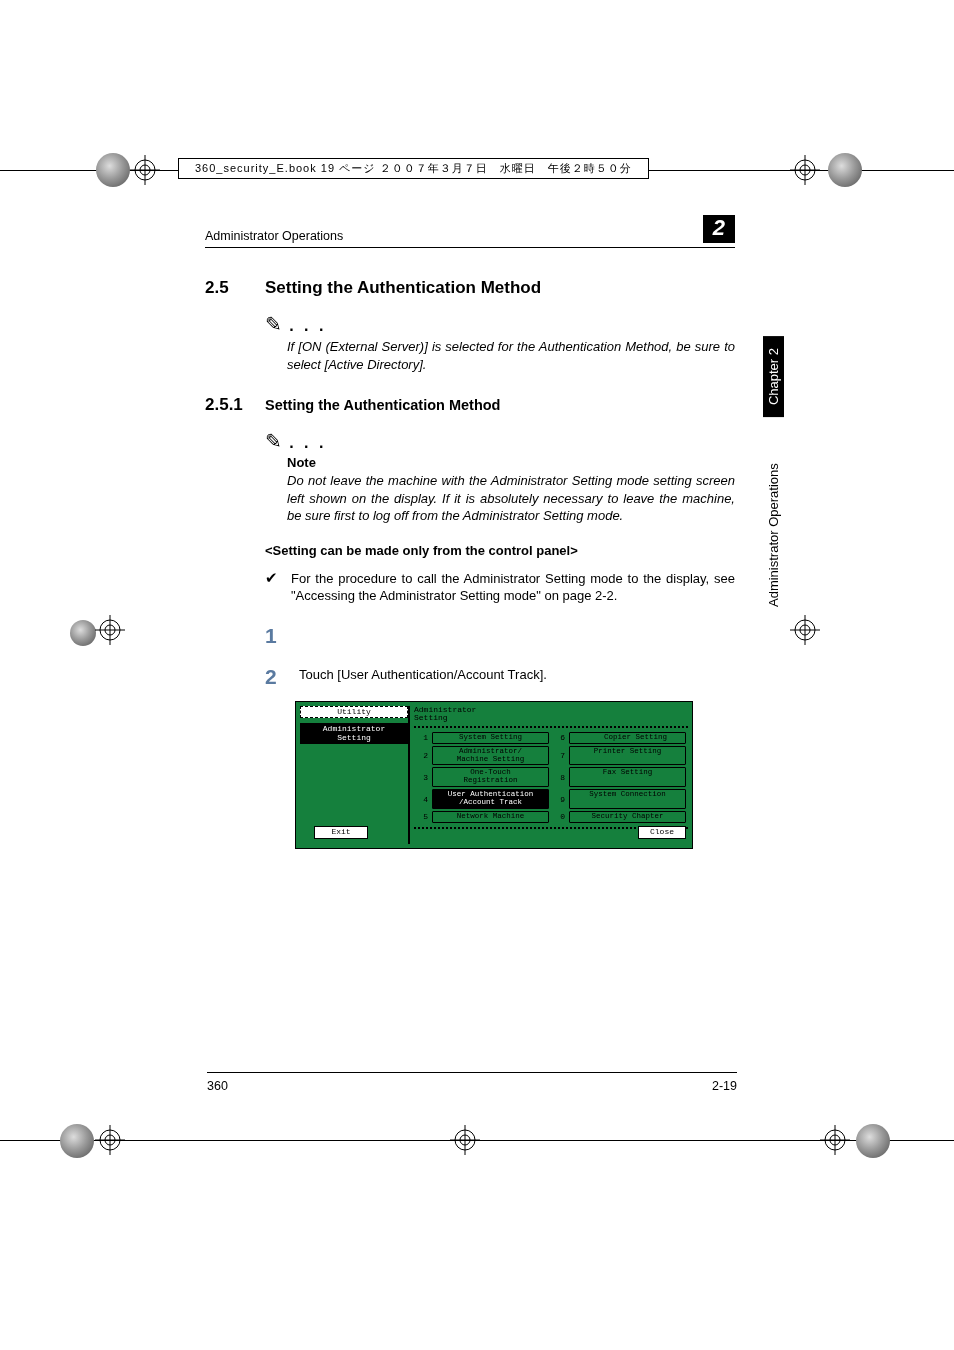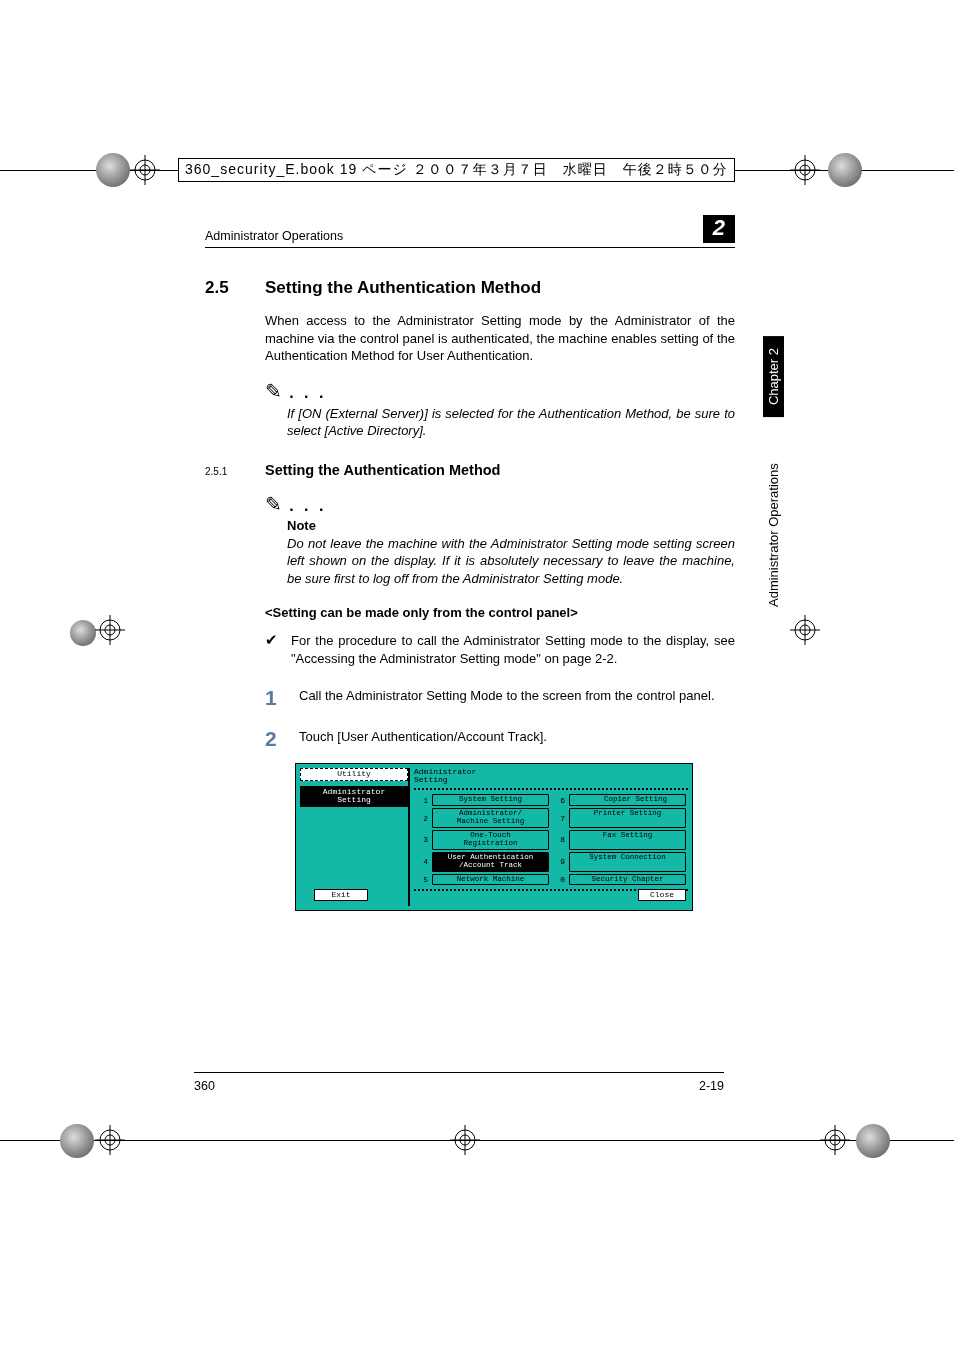--- a/index.html
+++ b/index.html
@@ -11,22 +11,22 @@
     font-family: Arial, Helvetica, sans-serif;
     color: #000;
   }
   .thin-line-h { position: absolute; left: 0; right: 0; border-top: 0.5px solid #000; }
   .grey-ball { position: absolute; width: 34px; height: 34px; border-radius: 50%; background: radial-gradient(circle at 40% 38%, #ddd 0%, #999 45%, #555 95%); }
   .grey-ball.small { width: 26px; height: 26px; }
 
   .print-header {
     position: absolute;
     top: 158px; left: 178px;
-    font-size: 14px;
-    padding: 2px 6px;
+    font-size: 11px;
+    padding: 2px 16px;
     border: 0.5px solid #000;
     background: #fff;
     letter-spacing: 1px;
   }
 
   .page {
     position: absolute;
     top: 215px;
     left: 205px;
     width: 530px;
@@ -41,21 +41,21 @@
     background: #000; color: #fff;
     font-size: 22px; font-weight: bold; font-style: italic;
     padding: 2px 10px 4px;
     line-height: 1;
   }
 
   .sec-row { display: flex; align-items: baseline; margin-top: 30px; }
   .sec-num { width: 60px; font-size: 17px; font-weight: bold; }
   .sec-title { font-size: 17px; font-weight: bold; }
   .subsec-row { display: flex; align-items: baseline; margin-top: 22px; }
-  .subsec-num { width: 60px; font-size: 10px; font-weight: normal; }
+  .subsec-num { width: 60px; font-size: 17px; font-weight: bold; }
   .subsec-title { font-size: 14.5px; font-weight: bold; }
 
   .body-col { margin-left: 60px; }
   .para { font-size: 13px; line-height: 1.35; margin-top: 12px; text-align: justify; }
   .para.first { margin-top: 14px; }
 
   .callout { margin-left: 60px; margin-top: 14px; }
   .callout-icon { font-size: 20px; }
   .callout-dots { letter-spacing: 3px; font-weight: bold; }
   .callout-title { margin-left: 22px; font-size: 13px; font-weight: bold; margin-top: 2px; }
@@ -74,21 +74,21 @@
   
   .panel-fig {
     margin-left: 90px;
     margin-top: 14px;
     width: 398px;
     height: 148px;
     border: 1px solid #000;
     position: relative;
     font-family: "Courier New", monospace;
     font-size: 8px;
-    background: #14b8a6;
+    background: #15803d;
   }
   .panel-left {
     position: absolute; left: 4px; top: 4px; bottom: 4px; width: 110px;
     border-right: 2px solid #000;
   }
   .panel-right { position: absolute; left: 118px; right: 4px; top: 4px; bottom: 4px; }
   .lbl-box {
     border: 1px dashed #000;
     text-align: center;
     padding: 1px 2px;
@@ -119,21 +119,21 @@
     writing-mode: vertical-rl;
     transform: rotate(180deg);
     font-size: 13px;
     text-align: center;
   }
   .side-tab.chapter { top: 336px; background: #000; color: #fff; padding: 12px 3px; }
   .side-tab.section { top: 450px; padding: 8px 3px; height: 170px; }
 
   .footer {
     position: absolute;
-    left: 194px; width: 530px;
+    left: 207px; width: 530px;
     top: 1072px;
     border-top: 1px solid #000;
     display: flex; justify-content: space-between;
     font-size: 12.5px;
     padding-top: 6px;
     gap: 20px;
   }
 </style>
 </head>
 <body>
@@ -201,21 +201,20 @@
     <span class="title">Administrator Operations</span>
     <span class="chapter-box">2</span>
   </div>
 
   <div class="sec-row">
     <div class="sec-num">2.5</div>
     <div class="sec-title">Setting the Authentication Method</div>
   </div>
 
   <div class="body-col">
-    <p class="para first">When access to the Administrator Setting mode by the Administrator of the machine via the control panel is authenticated, the machine enables setting of the Authentication Method for User Authentication.</p>
   </div>
 
   <div class="callout">
     <span class="callout-icon">✎</span><span class="callout-dots"> . . .</span>
     <div class="callout-body">If [ON (External Server)] is selected for the Authentication Method, be sure to select [Active Directory].</div>
   </div>
 
   <div class="subsec-row">
     <div class="subsec-num">2.5.1</div>
     <div class="subsec-title">Setting the Authentication Method</div>
@@ -229,21 +228,20 @@
 
   <div class="bold-line">&lt;Setting can be made only from the control panel&gt;</div>
 
   <div class="check-item">
     <div class="check-mark">✔</div>
     <div class="check-text">For the procedure to call the Administrator Setting mode to the display, see "Accessing the Administrator Setting mode" on page 2-2.</div>
   </div>
 
   <div class="step">
     <div class="step-num">1</div>
-    <div class="step-text">Call the Administrator Setting Mode to the screen from the control panel.</div>
   </div>
 
   <div class="step">
     <div class="step-num">2</div>
     <div class="step-text">Touch [User Authentication/Account Track].</div>
   </div>
 
   <div class="panel-fig">
     <div class="panel-left">
       <div class="lbl-box">Utility</div>

